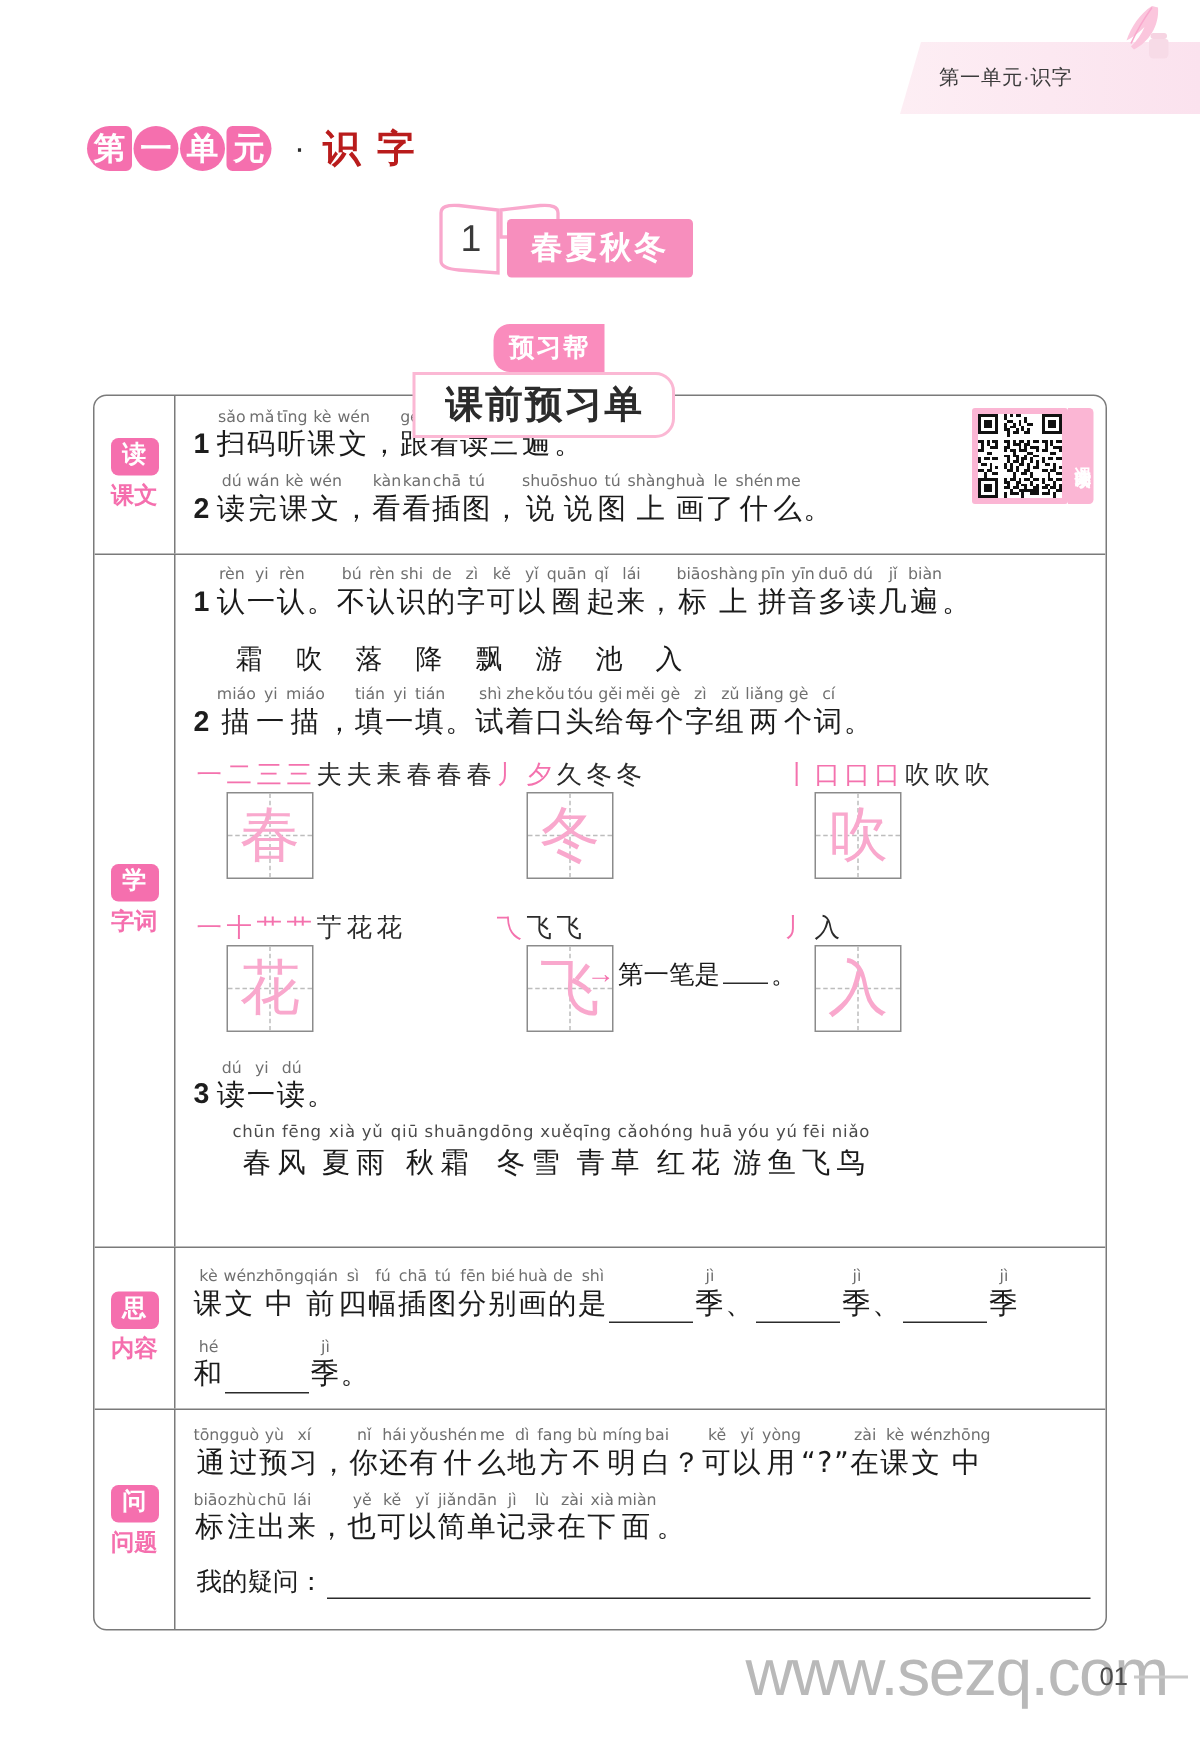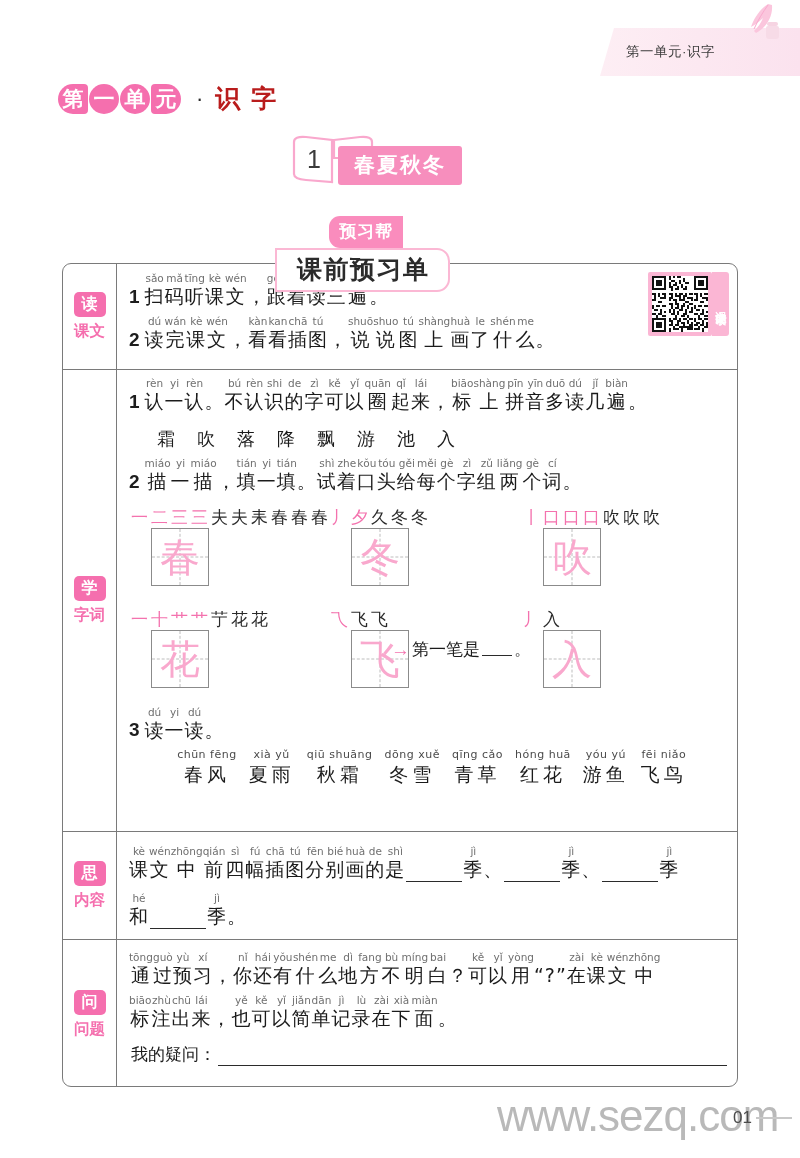--- a/index.html
+++ b/index.html
@@ -216,23 +216,22 @@
     font-size: 17px; color: #1b1b1b;
     font-family: "DejaVu Serif","Liberation Serif", serif;
   }
   .arrow-note .bl {
     display: inline-block; width: 30px;
     border-bottom: 1.3px solid #2b2b2b; height: 14px;
   }
 
   
   .wordlist {
-    display: flex; justify-content: center;
+    display: flex; justify-content: flex-start;
     margin: 6px 18px 4px 26px;
-    gap: 12px;
   }
   .word { display: flex; flex-direction: column; align-items: center; }
   .word .wpy {
     font-size: 11px; color: #4a4a4a; letter-spacing: .5px;
     font-family: "DejaVu Sans", sans-serif; margin-bottom: 1px;
   }
   .word .whz {
     font-size: 19px; color: #1b1b1b; letter-spacing: 4px;
     font-family: "DejaVu Serif", "Liberation Serif", serif;
   }

